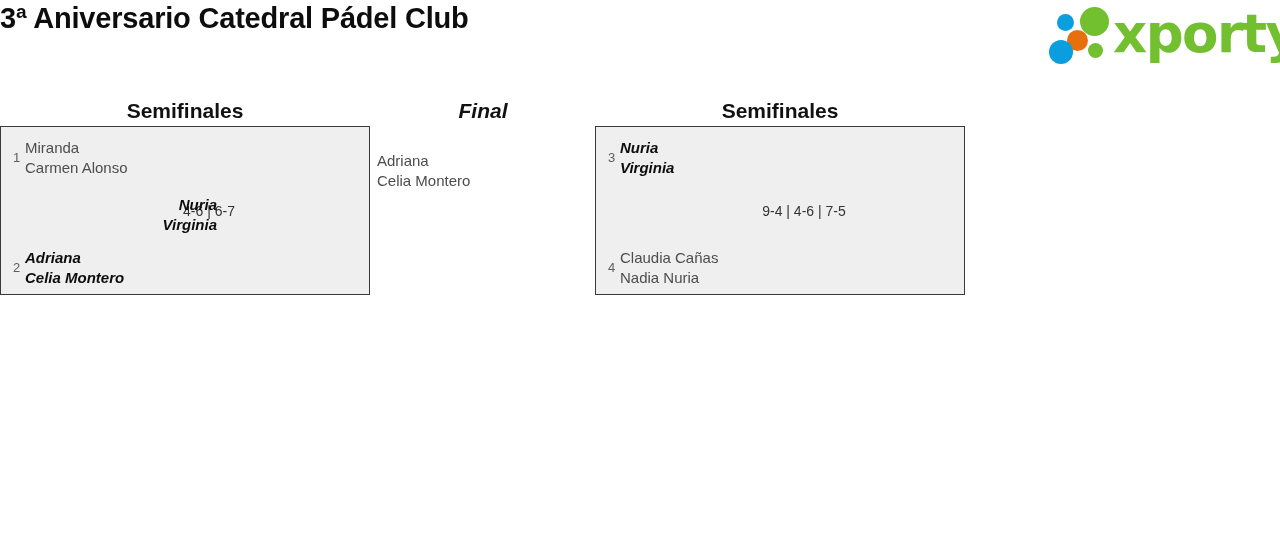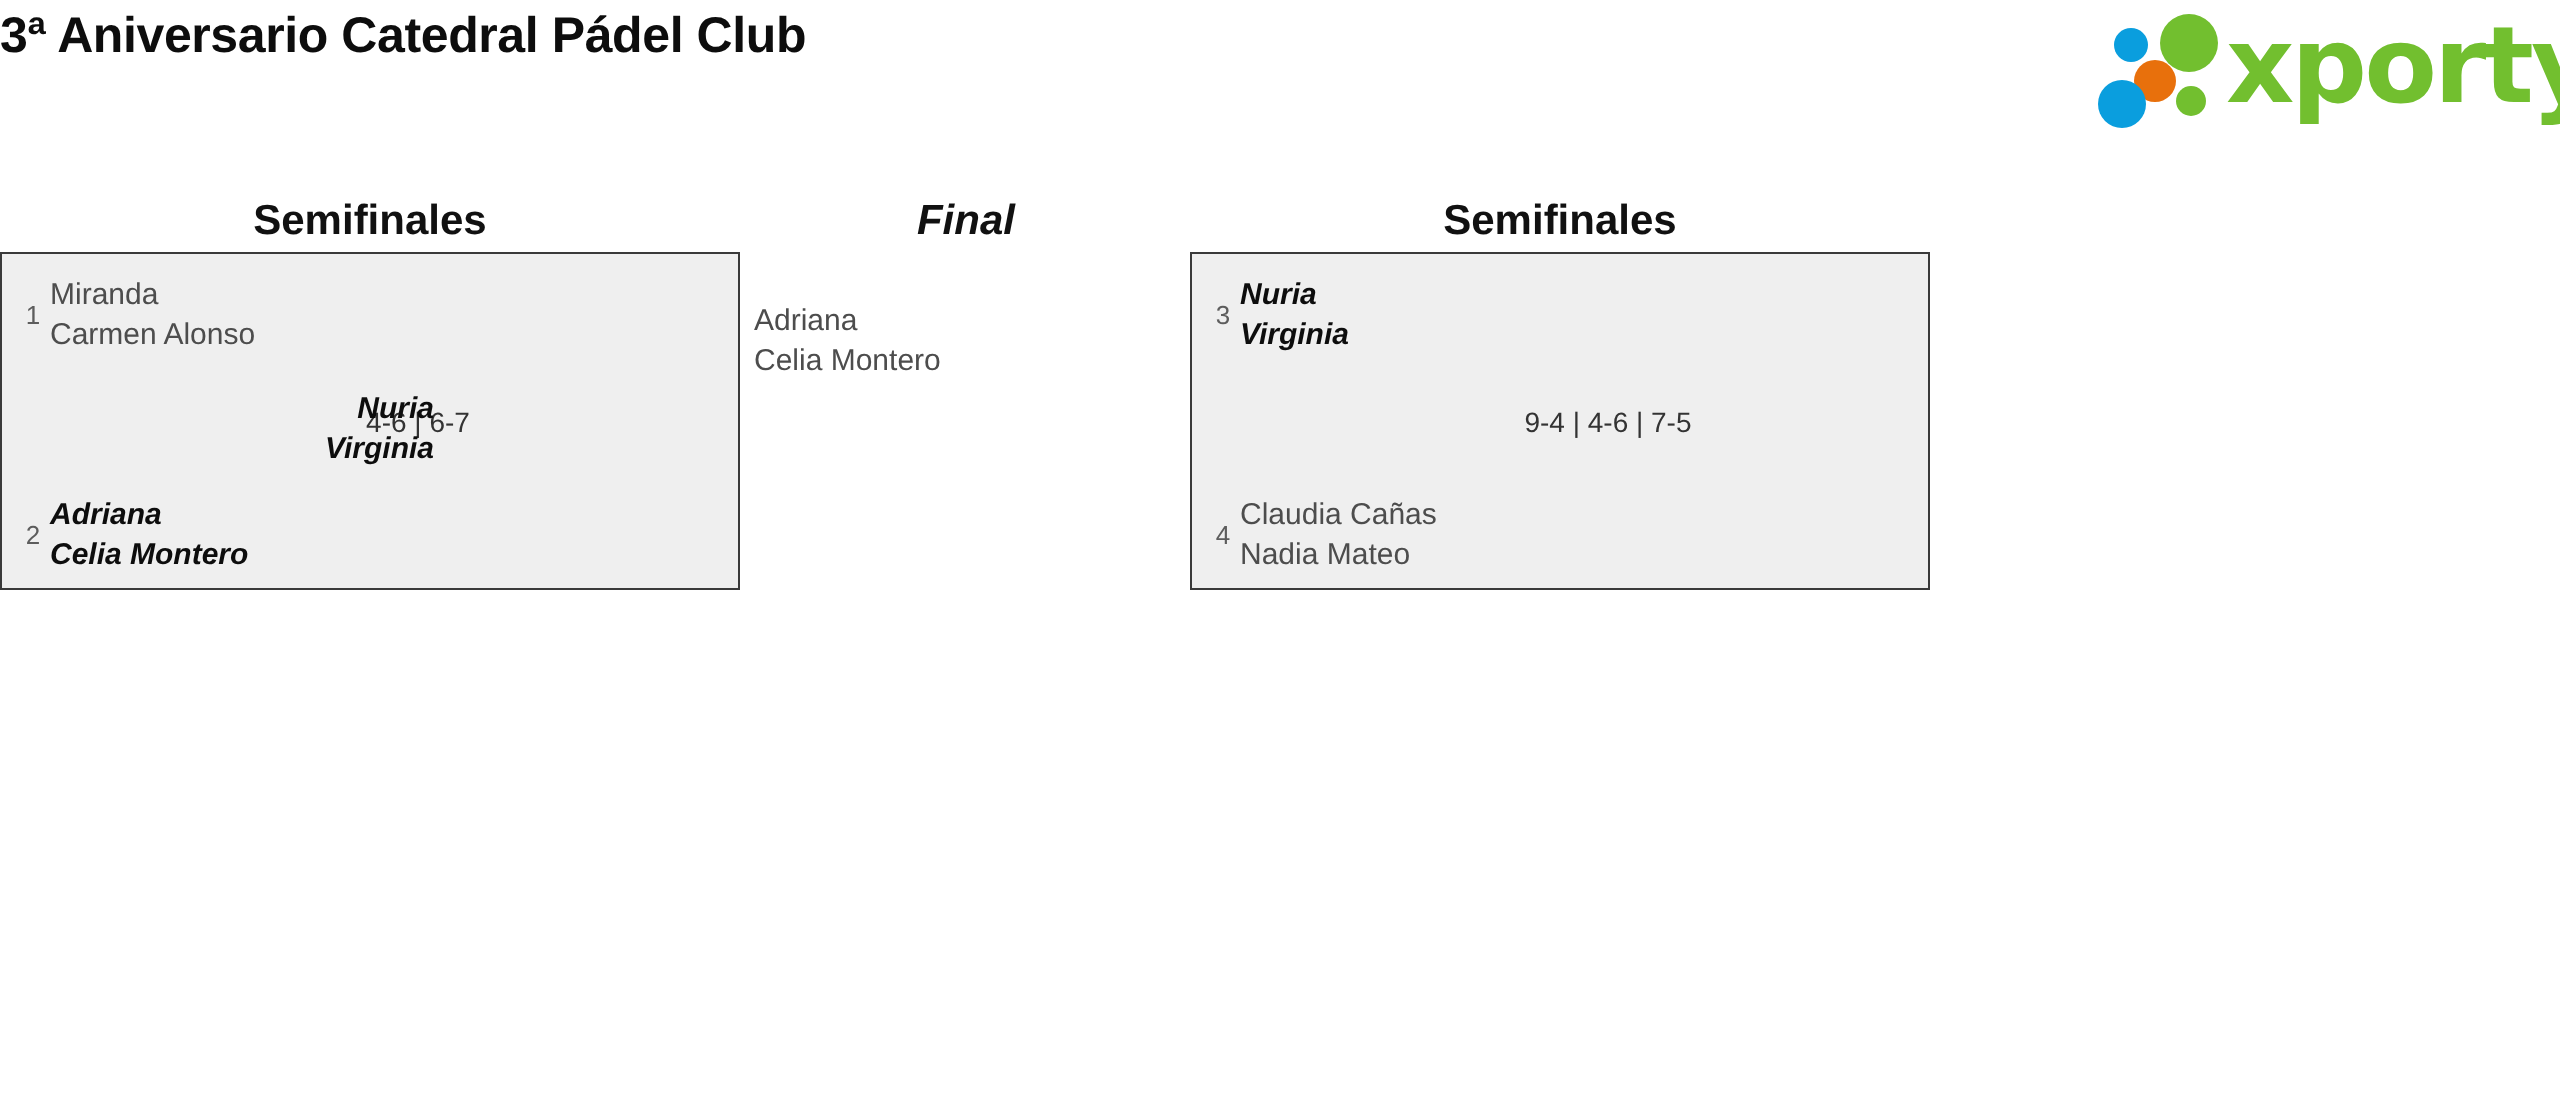--- a/index.html
+++ b/index.html
@@ -17,21 +17,21 @@
   }
 
   
   #tournament-header {
     position: absolute;
     left: 0;
     top: 0;
     width: 1040px;
   }
   .title-line {
-    font-size: 25px;
+    font-size: 29px;
     font-weight: bold;
     line-height: 30px;
     letter-spacing: -0.2px;
     color: #0d0d0d;
     white-space: nowrap;
   }
   #title-line-1 { margin-top: 3px; }
 
   
   #brand-logo {
@@ -226,16 +226,16 @@
       <span class="player">Virginia</span>
     </span>
   </div>
 
   <div class="match-score">9-4 | 4-6 | 7-5</div>
 
   <div class="team-row bottom loser">
     <span class="seed">4</span>
     <span class="team-names">
       <span class="player">Claudia Cañas</span>
-      <span class="player">Nadia Mateo</span>
+      <span class="player">Nadia Nuria</span>
     </span>
   </div>
 </div>
 
 </body></html>

